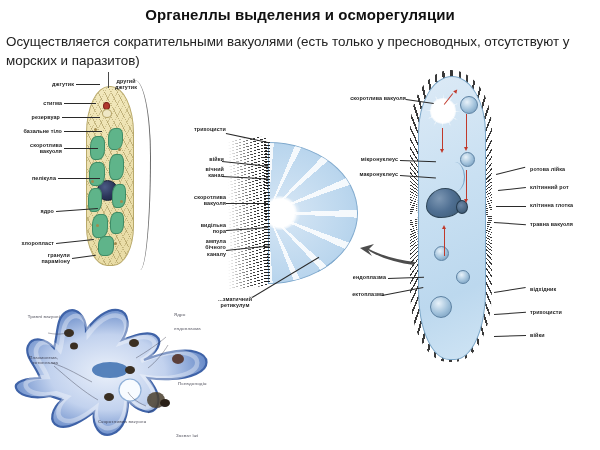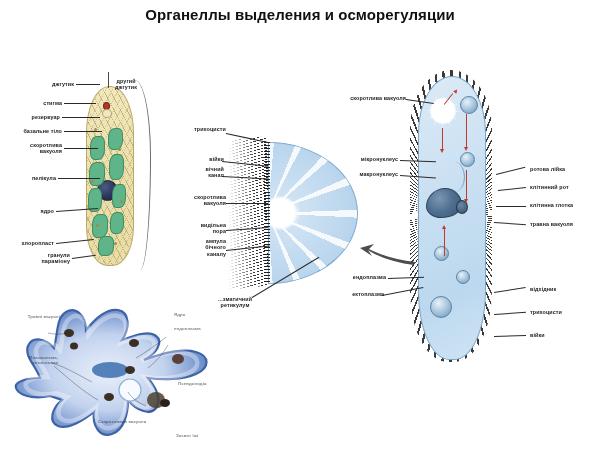--- a/index.html
+++ b/index.html
@@ -153,20 +153,21 @@
   
   .amoeba{position:absolute;left:6px;top:296px;width:218px;height:150px;}
   .amoeba svg{display:block;}
 </style>
 </head>
 <body>
 
 <div class="slide">
 
   <div class="title">Органеллы выделения и осморегуляции</div>
+  <div class="subtitle">Осуществляется сократительными вакуолями (есть только у пресноводных, отсутствуют у морских и паразитов)</div>
 
   <div class="euglena">
     <div class="eu-body"></div>
     <div class="flag" style="left:30px;top:-12px;height:16px;"></div>
     <div class="flag2"></div>
     <div class="stigma"></div>
     <div class="eu-res"></div>
     <div class="eu-nuc"></div>
 
     <div class="chl" style="left:12px;top:52px;width:13px;height:22px;"></div>

